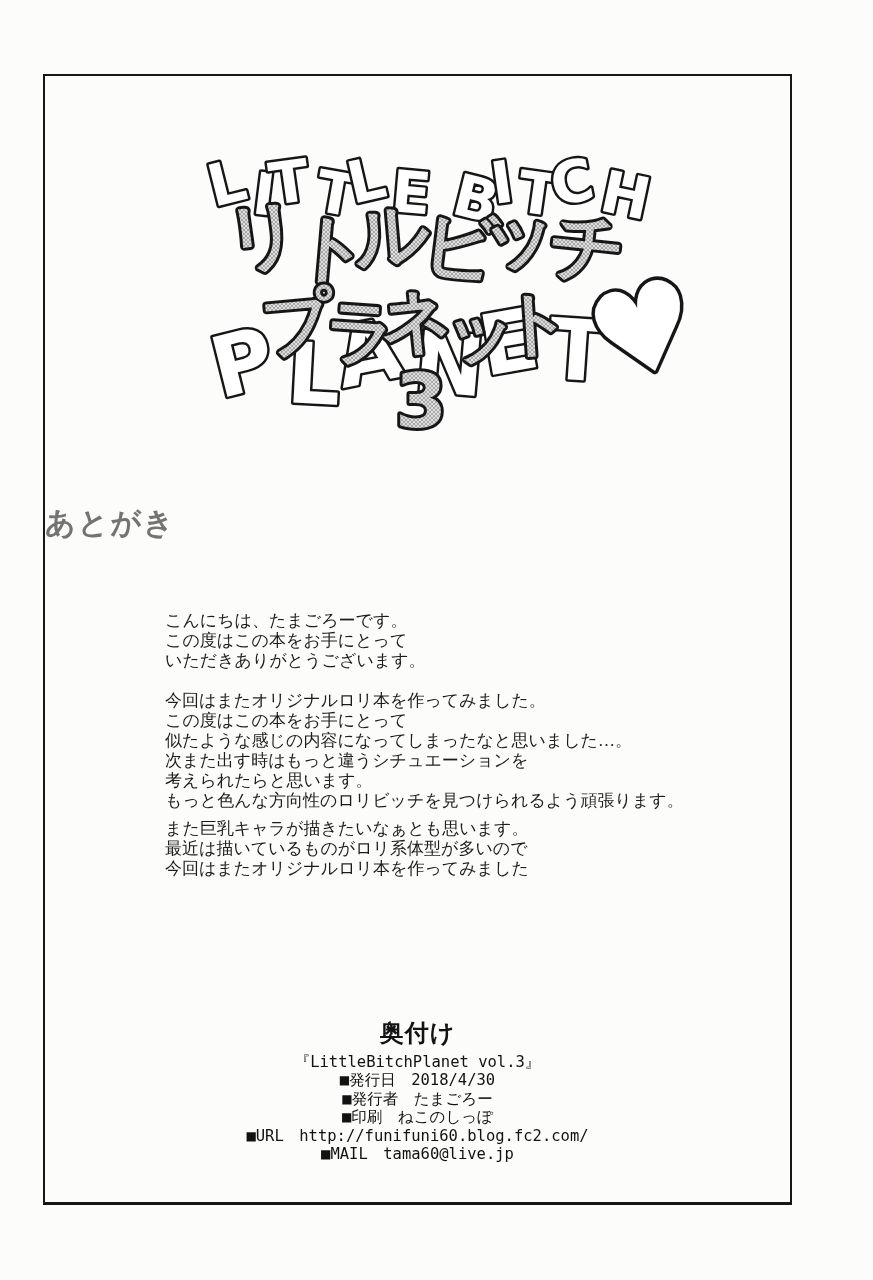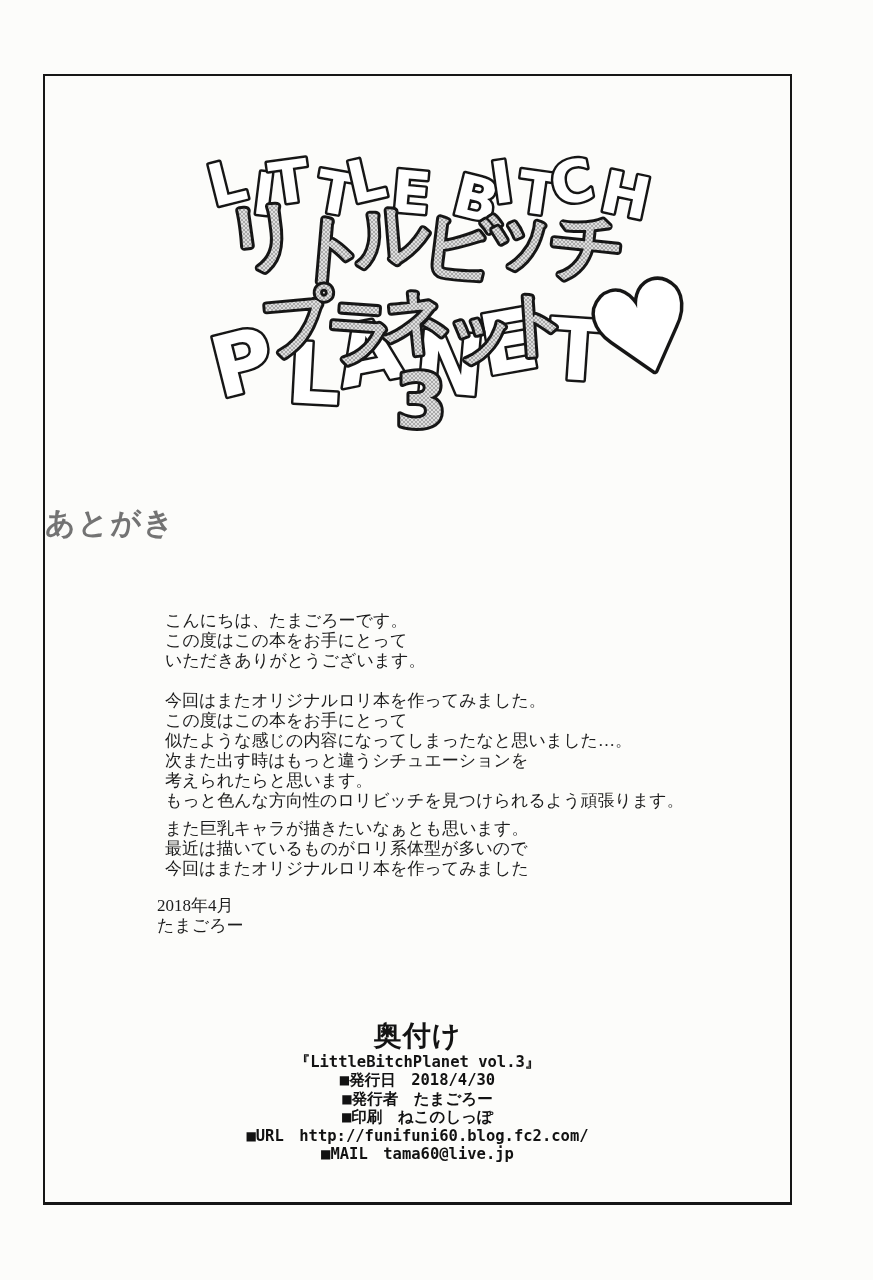--- a/index.html
+++ b/index.html
@@ -27,29 +27,29 @@
   }
   .para{margin:8px;}
   .para-1{margin-bottom:20px;}
   .para-2{margin-bottom:5px;}
   .para-3{margin-bottom:17px;}
   .bl{display:block;white-space:pre;}
   .date-block{margin-top:0;}
   .colophon-heading{
     position:absolute;left:0;top:941px;width:100%;margin:0;
     text-align:center;font-family:"DejaVu Sans","Liberation Sans",sans-serif;
-    font-size:28px;font-weight:700;letter-spacing:1px;color:#131313;
+    font-size:24px;font-weight:700;letter-spacing:1px;color:#131313;
   }
   .colophon{
     position:absolute;left:0;top:977px;width:100%;
     text-align:center;
     font-family:"DejaVu Sans Mono","Liberation Mono",monospace;
     font-size:15.5px;line-height:18.4px;color:#121212;
   }
-  .colophon .bl{white-space:pre;font-weight:bold;}
+  .colophon .bl{white-space:pre;}
 </style>
 </head>
 <body>
 
 <div class="frame">
 
   <svg class="logo" width="545" height="320" viewBox="0 0 545 320">
     <defs>
       <pattern id="tone" width="4" height="4" patternUnits="userSpaceOnUse">
         <rect width="4" height="4" fill="#dedede"></rect>
@@ -85,24 +85,20 @@
       <span class="bl">似たような感じの内容になってしまったなと思いました…。</span>
       <span class="bl">次また出す時はもっと違うシチュエーションを</span>
       <span class="bl">考えられたらと思います。</span>
       <span class="bl">もっと色んな方向性のロリビッチを見つけられるよう頑張ります。</span>
     </p>
     <p class="para para-3">
       <span class="bl">また巨乳キャラが描きたいなぁとも思います。</span>
       <span class="bl">最近は描いているものがロリ系体型が多いので</span>
       <span class="bl">今回はまたオリジナルロリ本を作ってみました</span>
     </p>
-    <div class="date-block">
-      <span class="bl">2018年4月</span>
-      <span class="bl">たまごろー</span>
-    </div>
   </div>
 
   <h2 class="colophon-heading">奥付け</h2>
 
   <div class="colophon">
     <span class="bl">『LittleBitchPlanet vol.3』</span>
     <span class="bl">■発行日　2018/4/30</span>
     <span class="bl">■発行者　たまごろー</span>
     <span class="bl">■印刷　ねこのしっぽ</span>
     <span class="bl">■URL　http://funifuni60.blog.fc2.com/</span>

